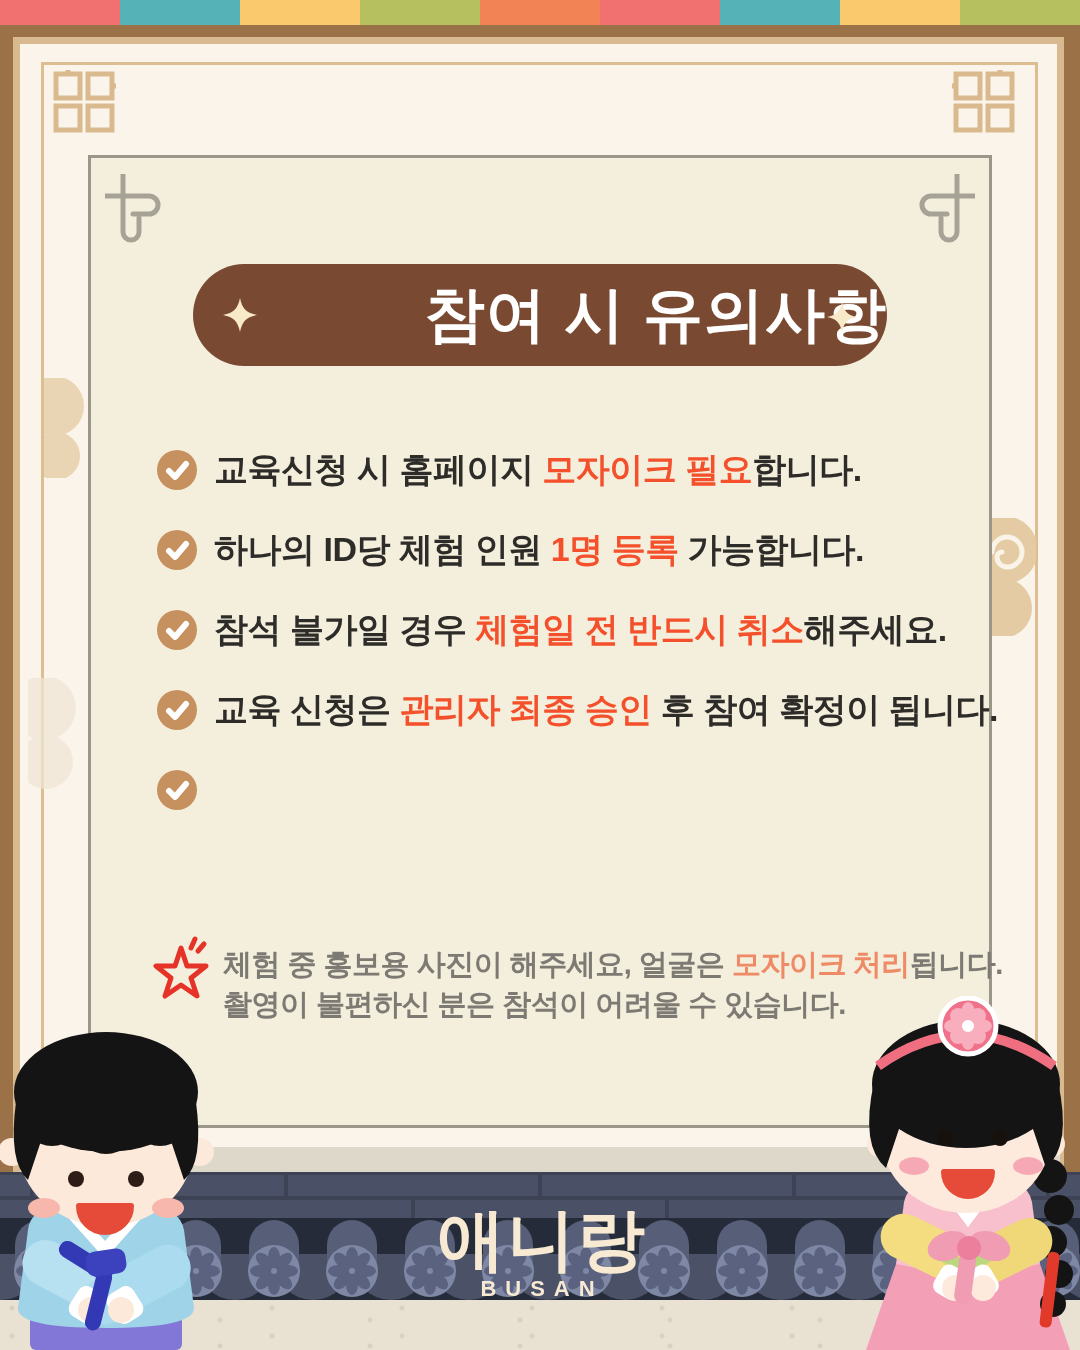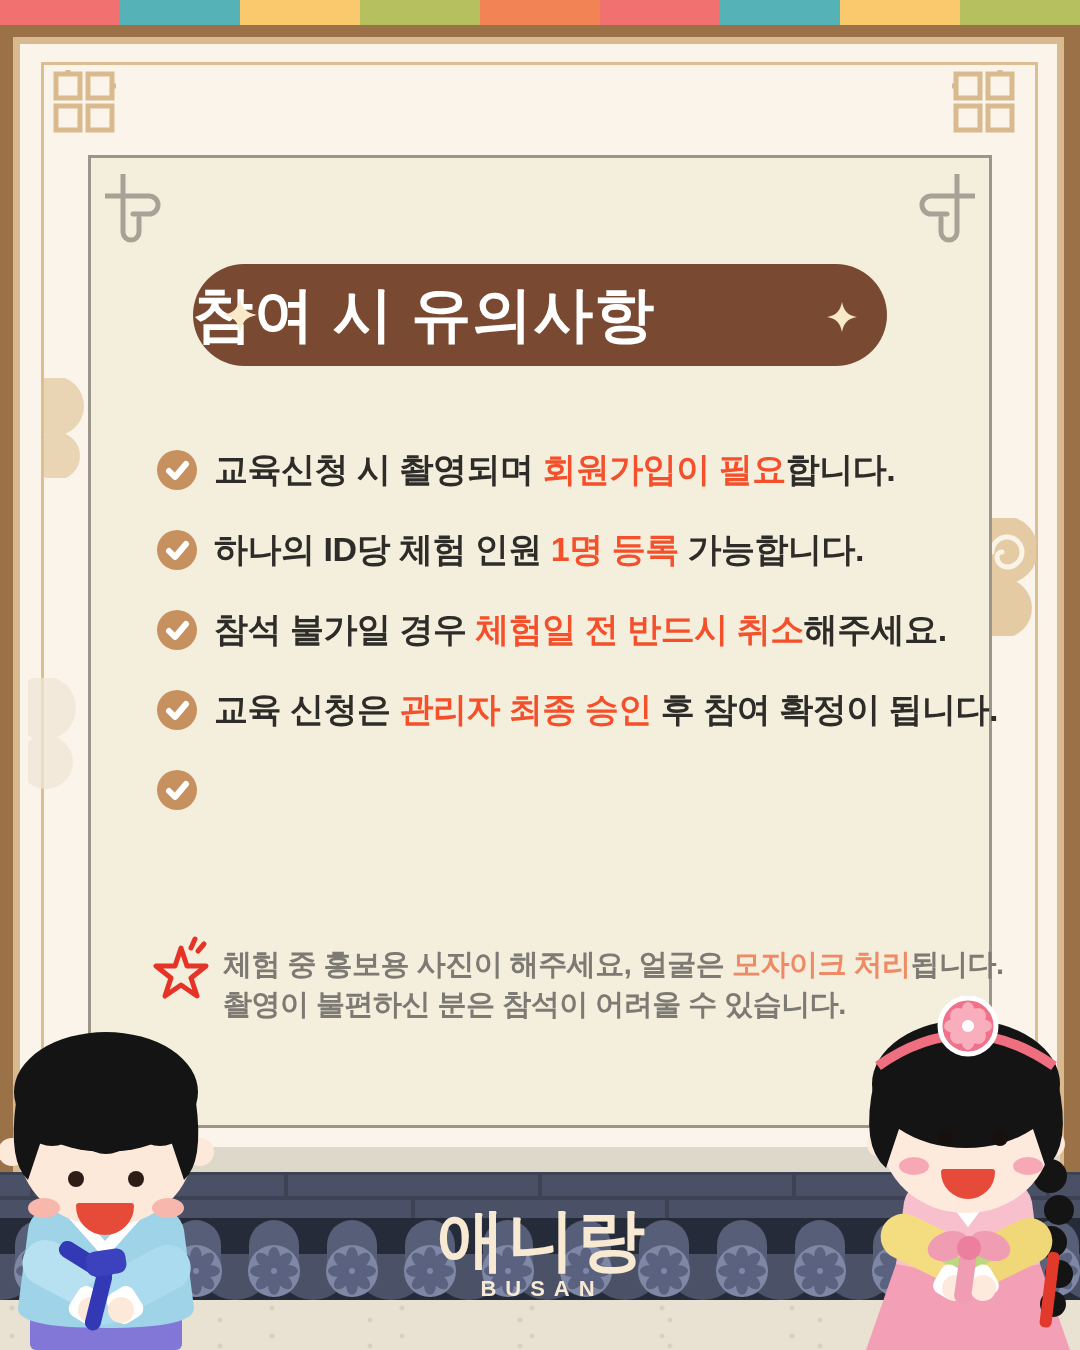--- a/index.html
+++ b/index.html
@@ -28,37 +28,37 @@
   .lattice.tr{left:952px;top:70px;transform:scaleX(-1);}
   .cloud{position:absolute;z-index:2;}
   
   .panel{position:absolute;left:88px;top:155px;width:898px;height:967px;background:var(--panel-bg);
     border:3px solid var(--panel-border);z-index:5;}
   .hook{position:absolute;}
   .hook.tl{left:14px;top:16px;}
   .hook.tr{right:14px;top:16px;transform:scaleX(-1);}
   
   .banner{position:absolute;left:50%;transform:translateX(-50%);top:106px;width:694px;height:102px;
-    background:var(--banner-bg);border-radius:51px;display:flex;align-items:center;justify-content:flex-start;}
+    background:var(--banner-bg);border-radius:51px;display:flex;align-items:center;justify-content:flex-end;}
   .banner-title{color:var(--banner-text);font-size:60px;font-weight:800;letter-spacing:1px;white-space:nowrap;}
   .sparkle{position:absolute;top:34px;}
   .sparkle.left{left:30px;}
   .sparkle.right{right:30px;top:38px;}
   
   .bullets{position:absolute;left:66px;top:272px;right:20px;}
   .bullet{height:80px;display:flex;align-items:center;}
   .check{width:40px;height:40px;flex:0 0 40px;margin-right:17px;}
   .bullet-text{margin:0;font-size:34px;font-weight:700;color:var(--body-text);letter-spacing:-0.5px;white-space:nowrap;}
   .bullet-text .hl{color:var(--hl);}
   
   .footnote{position:absolute;left:62px;top:772px;display:flex;align-items:flex-start;}
   .fn-star{flex:0 0 58px;margin-right:12px;margin-top:6px;}
   .fn-lines{margin-top:14px;}
   .fn-line{margin:0;font-size:29px;font-weight:700;color:var(--fn-text);line-height:40px;letter-spacing:-0.5px;white-space:nowrap;}
-  .fn-line .hl{color:var(--fn-hl);}
+  .fn-line .hl{color:var(--fn-hl);font-family:Liberation Serif, serif;}
   
   .wall-shadow{position:absolute;left:20px;right:20px;top:1147px;height:25px;background:#ddd8ca;z-index:6;}
   .brick{position:absolute;left:0;top:1172px;width:1080px;height:46px;z-index:10;
     background-color:var(--roof-slate);border-top:3px solid var(--roof-line);
     background-image:
       linear-gradient(90deg,var(--roof-line) 0 4px,transparent 4px),
       linear-gradient(90deg,var(--roof-line) 0 4px,transparent 4px),
       linear-gradient(var(--roof-line),var(--roof-line));
     background-size:254px 21px,254px 21px,100% 4px;
     background-position:30px 0,157px 25px,0 21px;
@@ -160,21 +160,21 @@
         <path d="M16 0 C18 10 22 14 32 16 C22 18 18 22 16 32 C14 22 10 18 0 16 C10 14 14 10 16 0 Z" fill="#f8e9c9"></path>
       </svg>
     </div>
 
     <div class="bullets" id="bullets">
         <div class="bullet">
           <span class="check"><svg width="40" height="40" viewBox="0 0 40 40">
               <circle cx="20" cy="20" r="20" fill="#c6915f"></circle>
               <path d="M12 21 l6 6 l11 -13" fill="none" stroke="#fff" stroke-width="6" stroke-linecap="round" stroke-linejoin="round"></path>
             </svg></span>
-          <p class="bullet-text"><span>교육신청 시 촬영되며 </span><span class="hl">회원가입이 필요</span><span>합니다.</span></p>
+          <p class="bullet-text"><span>교육신청 시 홈페이지 </span><span class="hl">모자이크 필요</span><span>합니다.</span></p>
         </div>
         <div class="bullet">
           <span class="check"><svg width="40" height="40" viewBox="0 0 40 40">
               <circle cx="20" cy="20" r="20" fill="#c6915f"></circle>
               <path d="M12 21 l6 6 l11 -13" fill="none" stroke="#fff" stroke-width="6" stroke-linecap="round" stroke-linejoin="round"></path>
             </svg></span>
           <p class="bullet-text"><span>하나의 ID당 체험 인원 </span><span class="hl">1명 등록</span><span> 가능합니다.</span></p>
         </div>
         <div class="bullet">
           <span class="check"><svg width="40" height="40" viewBox="0 0 40 40">

